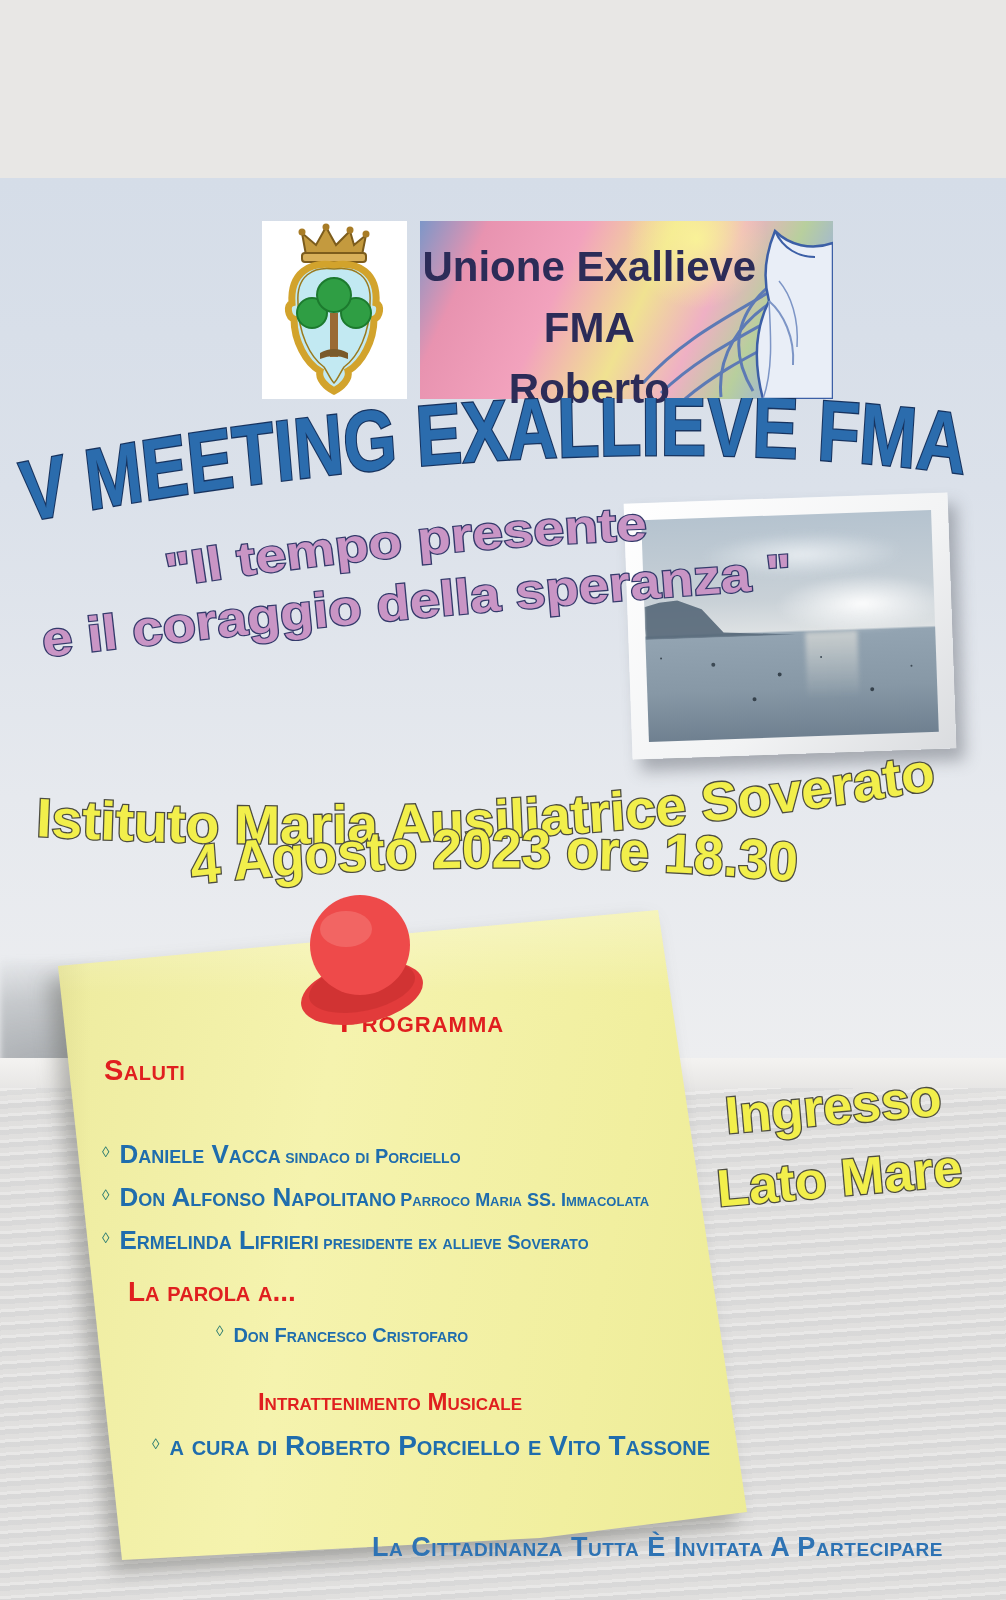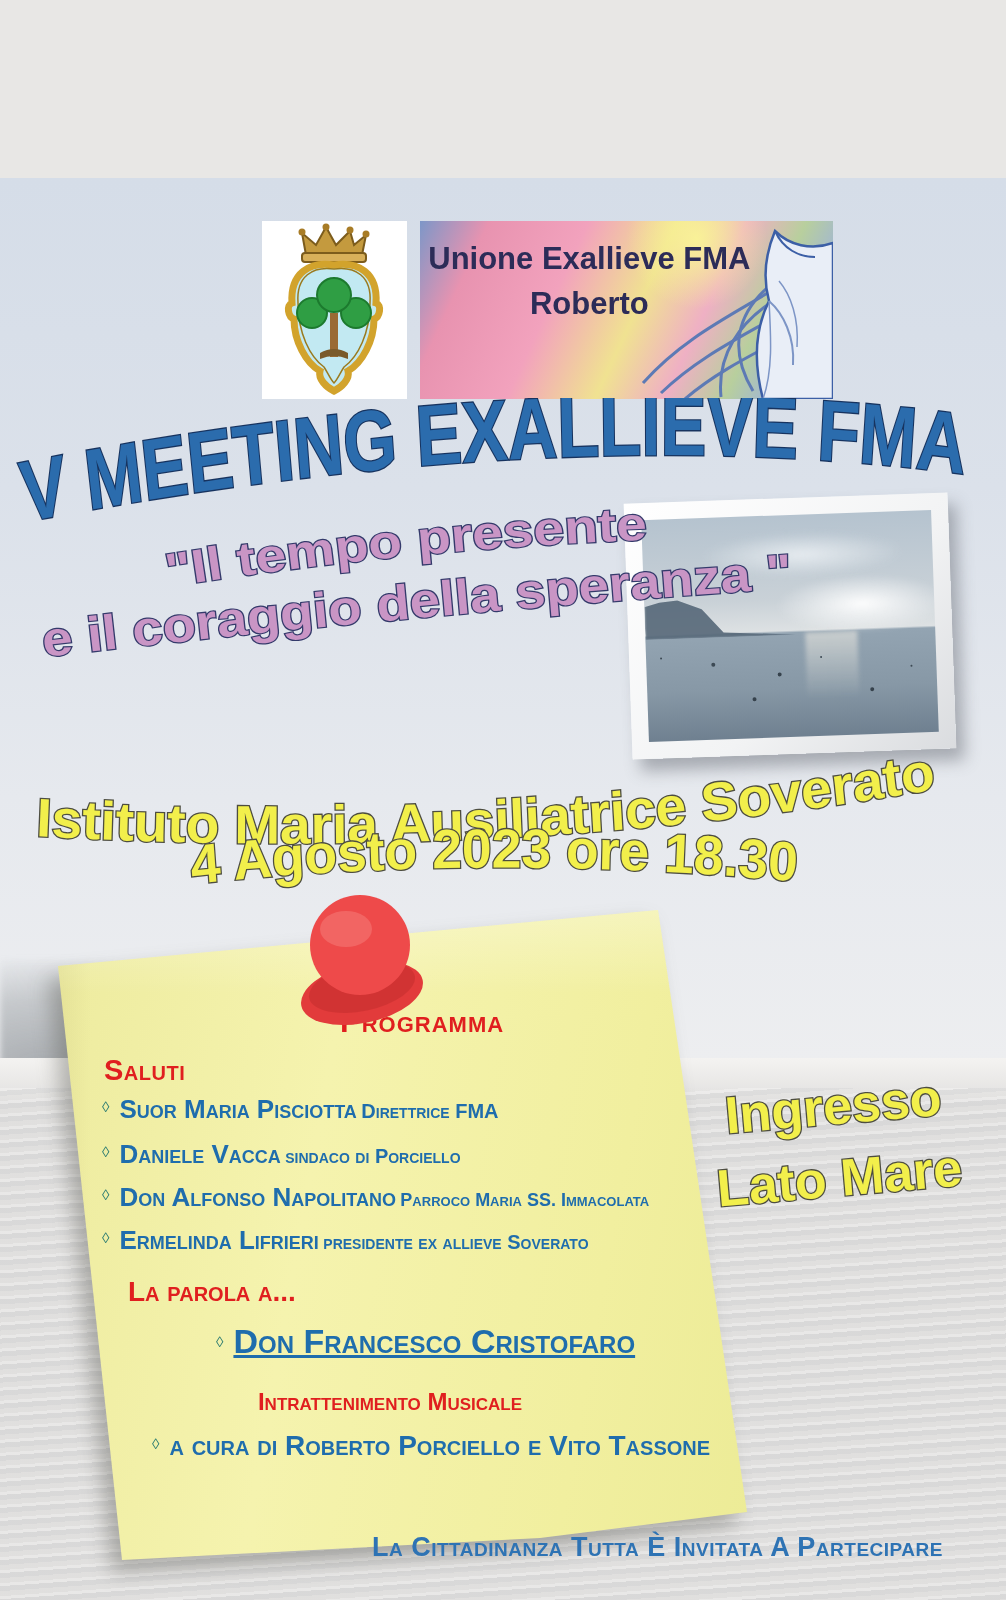--- a/index.html
+++ b/index.html
@@ -20,21 +20,21 @@
   .sea .waves{position:absolute;left:0;top:30px;width:1006px;height:512px;opacity:.5;
         background:repeating-linear-gradient(176deg,rgba(255,255,255,.55) 0 3px,rgba(176,180,186,.30) 3px 8px,rgba(226,226,224,.2) 8px 13px);}
 
   
   .crest-box{left:262px;top:221px;width:145px;height:178px;background:#fff;}
   .banner{left:420px;top:221px;width:413px;height:178px;
       background:
         radial-gradient(circle at 67% 10%,rgba(250,245,150,.9) 0%,rgba(250,245,150,0) 22%),
         linear-gradient(115deg,#7d97c8 0%,#e893b0 14%,#f2a2bd 34%,#f0e291 52%,#efb0c4 66%,#b8cf9d 78%,#9fb4d9 88%,#8fa7d4 100%);}
   .banner-text{position:absolute;left:0;top:16px;width:82%;text-align:center;
-      color:#2c2c58;font-weight:bold;font-size:31px;line-height:1.45;letter-spacing:0px;}
+      color:#2c2c58;font-weight:bold;font-size:42px;line-height:1.45;letter-spacing:0px;}
   .madonna{position:absolute;right:0;top:0;width:200px;height:178px;}
 
   
   .photo{left:628px;top:498px;width:324px;height:256px;transform:rotate(-2deg);
       background:linear-gradient(135deg,#ffffff 0%,#f2f3f4 60%,#dadcdf 100%);
       box-shadow:8px 12px 16px rgba(90,95,105,.45);padding:17px;box-sizing:border-box;}
   .photo-inner{position:relative;width:100%;height:100%;overflow:hidden;
       background:linear-gradient(180deg,#b5c3cf 0%,#c9d1d7 38%,#dde1e3 52%,#93a4b2 53%,#8798a6 75%,#75percentage 100%);
       background:linear-gradient(180deg,#b5c3cf 0%,#c9d1d7 38%,#dde1e3 52%,#93a4b2 53%,#8798a6 78%,#6f8090 100%);}
   .cloud1{position:absolute;left:45%;top:28%;width:60%;height:26%;border-radius:50%;
@@ -70,21 +70,21 @@
   .sc{font-variant:small-caps;font-weight:bold;}
   .red{color:#e01f1f;}
   .program-title{left:300px;top:106px;font-size:31px;letter-spacing:1px;}
   .saluti{left:64px;top:156px;font-size:29px;letter-spacing:.5px;}
   .item{position:absolute;white-space:nowrap;}
   .bullet{color:#2e7d72;font-size:15px;vertical-align:6px;margin-right:10px;}
   .iname{font-variant:small-caps;font-weight:bold;color:#1f6dad;font-size:26px;}
   .irole{font-variant:small-caps;font-weight:bold;color:#1f6dad;font-size:20px;}
   .parola{left:88px;top:378px;font-size:28px;}
   .speaker{left:176px;top:424px;}
-  .speaker .iname{font-size:34px;text-decoration:underline;}
+  .speaker .iname{font-size:20px;}
   .intratt{left:0px;top:490px;width:700px;text-align:center;font-size:24px;}
   .acura{left:112px;top:532px;}
   .acura .iname{font-size:28px;}
 
   
   .footer{left:372px;top:1532px;width:600px;text-align:left;
       font-variant:small-caps;font-weight:bold;font-size:27px;color:#2e73b4;letter-spacing:.5px;}
 </style>
 </head>
 <body>
@@ -99,24 +99,20 @@
     <div class="waves"></div>
   </div>
 
   <div class="abs note-wrap">
     <div class="note"></div>
     <div class="note-shade"></div>
 
     <div class="abs sc red program-title">Programma</div>
     <div class="abs sc red saluti">Saluti</div>
 
-    <div class="item" style="left:62px;top:196px;">
-      <span class="bullet">◊</span><span class="iname">Suor Maria Pisciotta</span>
-      <span class="irole">Direttrice  FMA</span>
-    </div>
     <div class="item" style="left:62px;top:241px;">
       <span class="bullet">◊</span><span class="iname">Daniele Vacca</span>
       <span class="irole">sindaco di Porciello</span>
     </div>
     <div class="item" style="left:62px;top:284px;text-align:center;">
       <span class="bullet">◊</span><span class="iname">Don Alfonso Napolitano</span>
       <span class="irole" style="font-size:18px">Parroco Maria SS. Immacolata</span>
     </div>
     <div class="item" style="left:62px;top:327px;">
       <span class="bullet">◊</span><span class="iname">Ermelinda Lifrieri</span>

